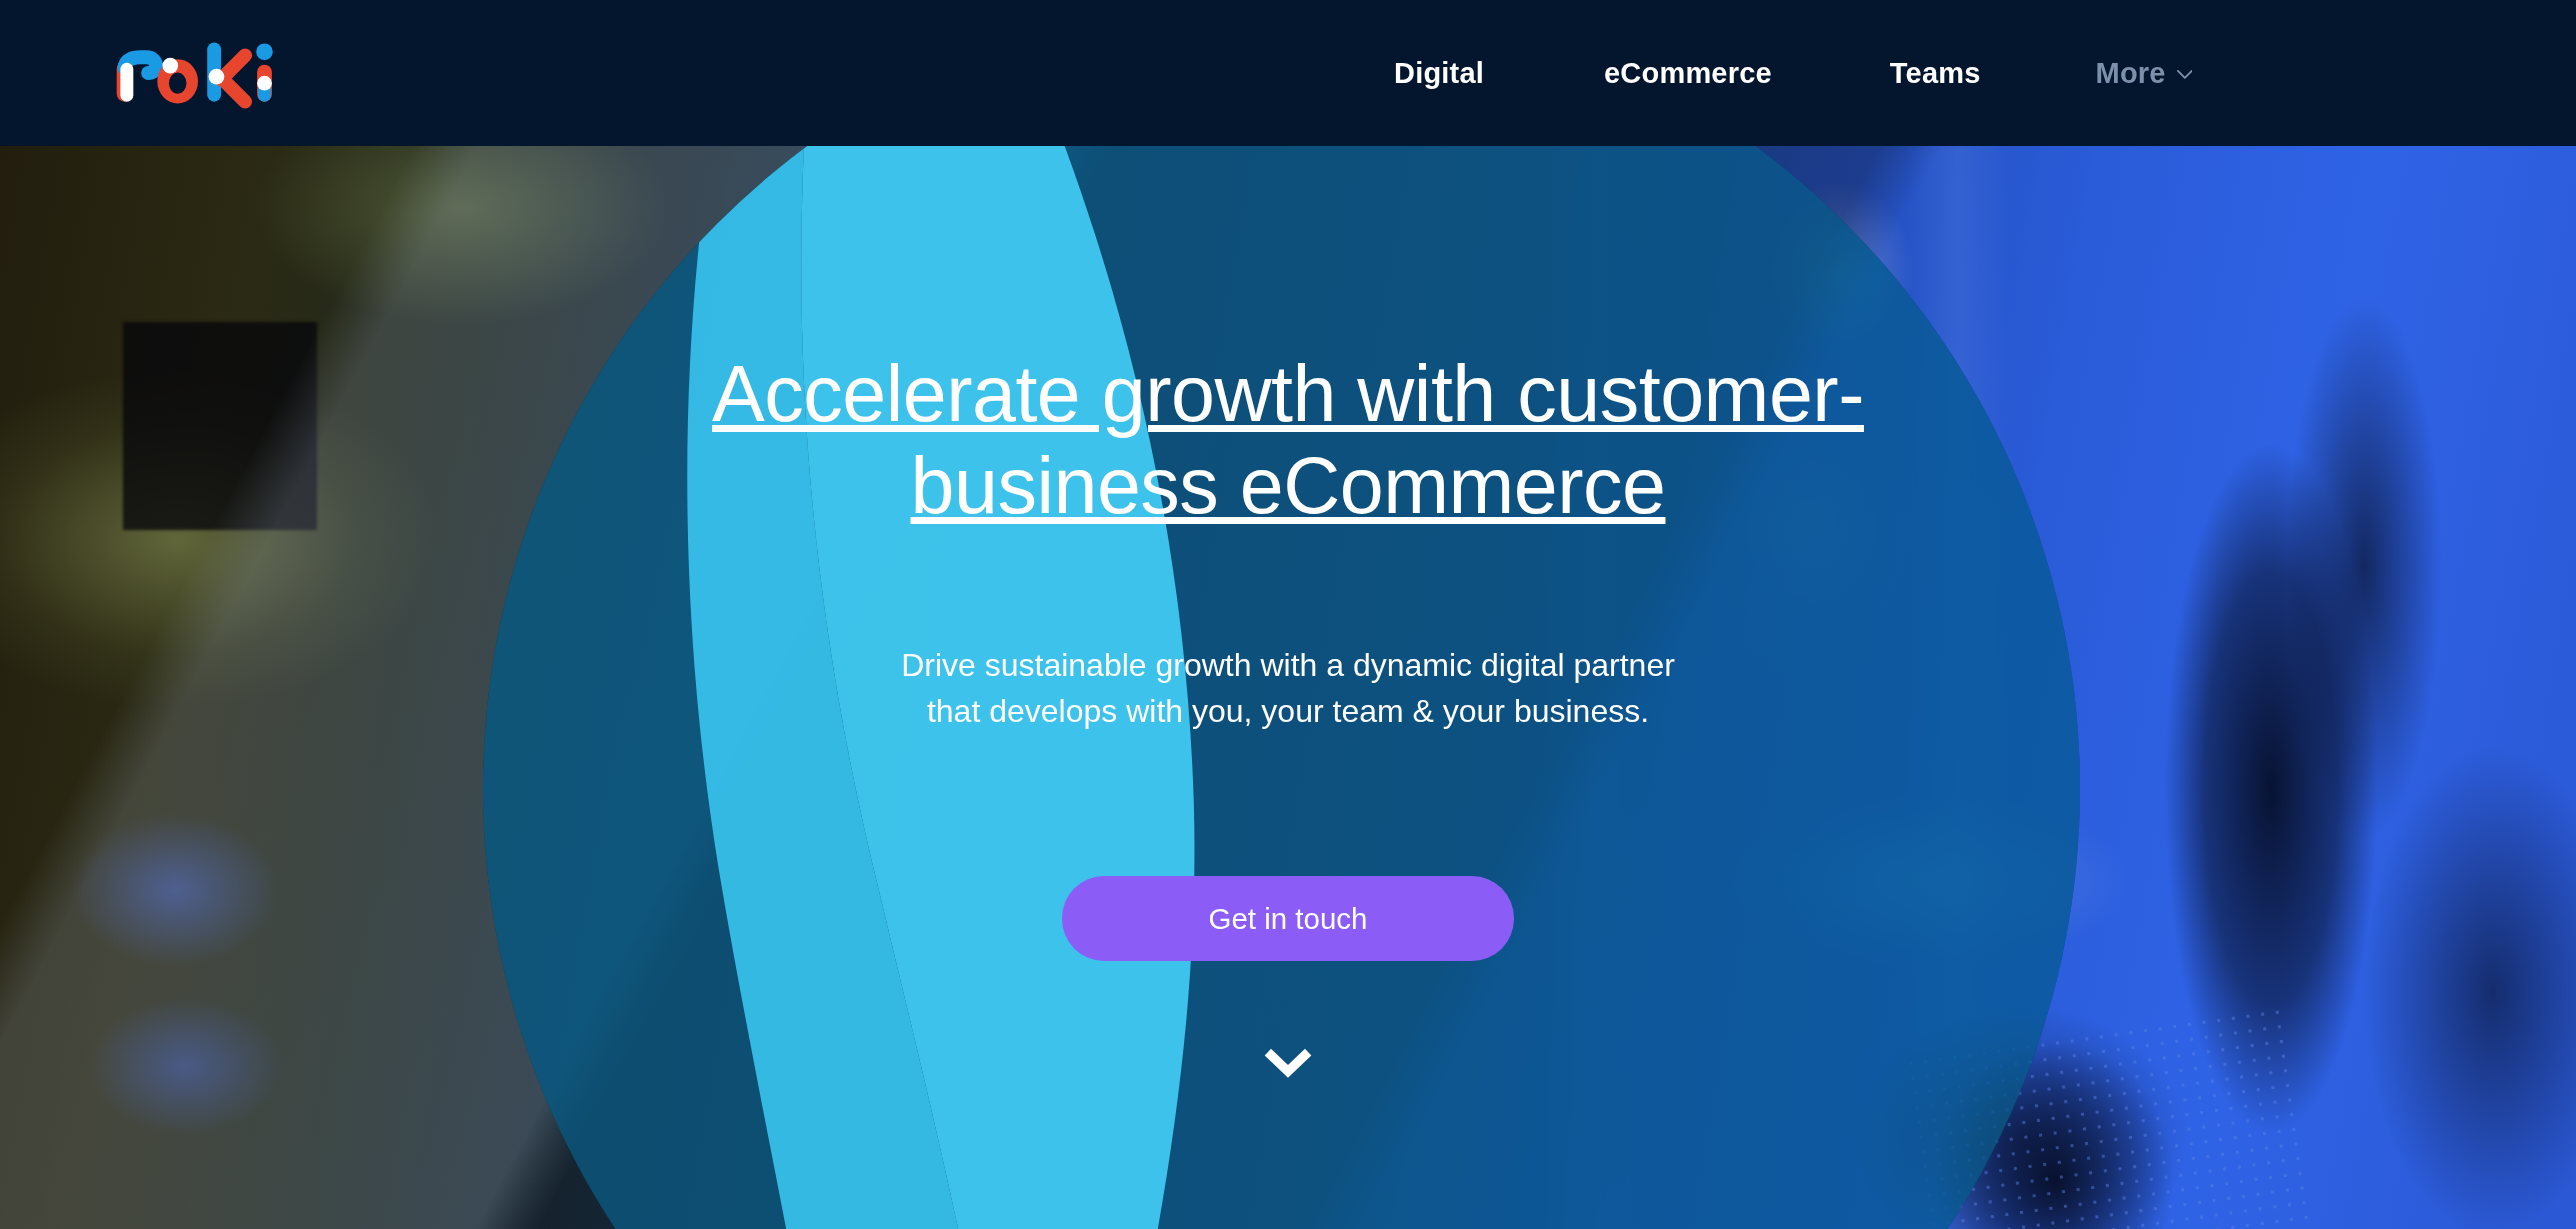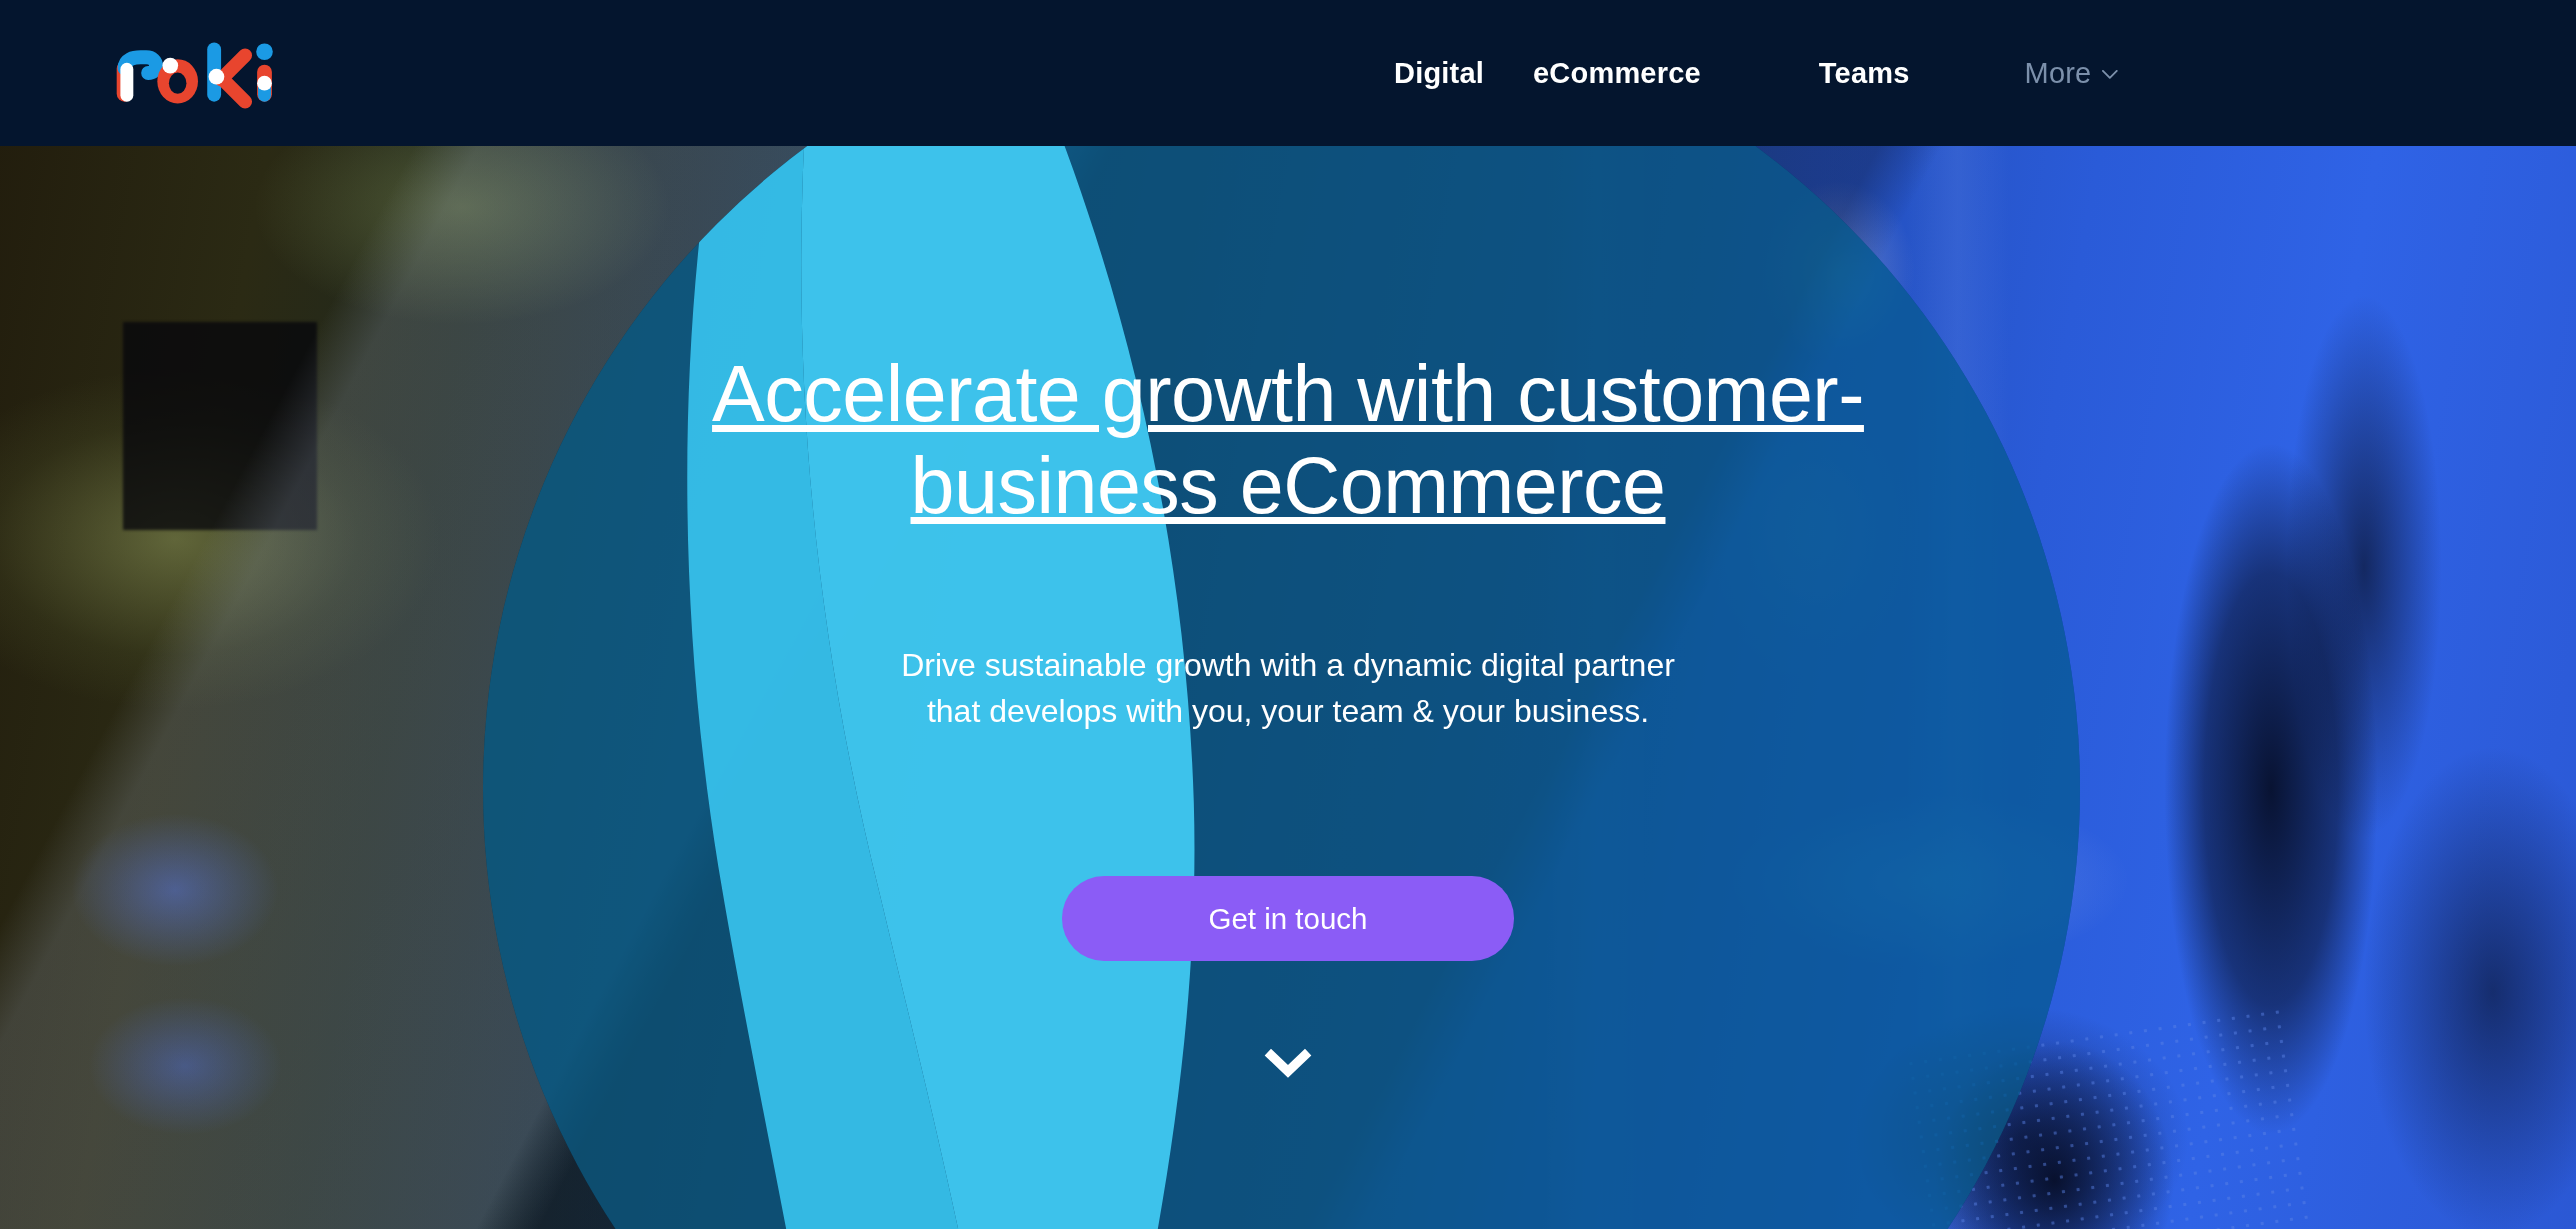--- a/index.html
+++ b/index.html
@@ -51,26 +51,26 @@
   }
   .nav-item {
     font-size:29px;
     font-weight:bold;
     color:#ffffff;
     letter-spacing:0.2px;
     cursor:pointer;
     white-space:nowrap;
   }
   .nav-item.n1 { margin-left:37px; }
-  .nav-item.n2 { margin-left:49px; }
+  .nav-item.n2 { margin-left:120px; }
   .nav-item.n3 { margin-left:118px; }
   .nav-item.more {
     margin-left:115px;
     color:#7c90ab;
-    font-weight:normal;
+    font-weight:bold;
     display:flex;
     align-items:center;
     gap:11px;
   }
   .more-chev {
     display:inline-block;
     width:15.7px; height:9.2px;
     position:relative;
     top:1.8px;
   }

